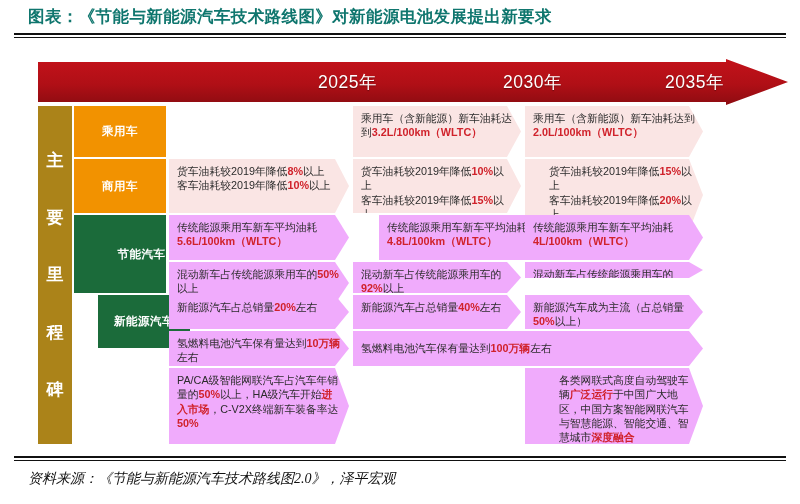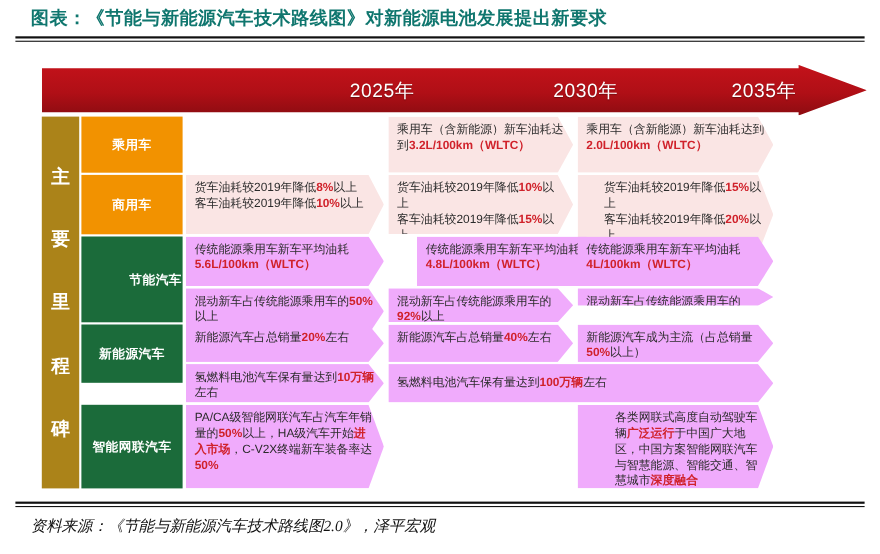--- a/index.html
+++ b/index.html
@@ -199,22 +199,21 @@
     <span>要</span>
     <span>里</span>
     <span>程</span>
     <span>碑</span>
   </div>
 
   <div class="cat-col">
     <div class="cat-cell cat-orange" style="top:0px;height:51px;">乘用车</div>
     <div class="cat-cell cat-orange" style="top:53px;height:54px;">商用车</div>
     <div class="cat-cell cat-green" style="top:109px;height:78px;padding-left:43px;">节能汽车</div>
-    <div class="cat-cell cat-green" style="top:189px;height:53px;">新能源汽车</div>
-    <div class="cat-cell cat-green" style="top:262px;height:76px;">智能网联汽车</div>
+    <div class="cat-cell cat-green" style="top:189px;height:53px;margin-left:24px;">新能源汽车</div>
   </div>
 
   <div class="content">
 
     <div class="chev chev-pink point" style="left:184px;top:0px;  width:168px; height:51px;">乘用车（含新能源）新车油耗达到<em>3.2L/100km（WLTC）</em></div>
     <div class="chev chev-pink point" style="left:356px;top:0px;  width:178px; height:51px;">乘用车（含新能源）新车油耗达到<em>2.0L/100km（WLTC）</em></div>
 
     <div class="chev chev-pink point" style="left:0px;  top:53px; width:180px; height:54px;">货车油耗较2019年降低<em>8%</em>以上<br>客车油耗较2019年降低<em>10%</em>以上</div>
     <div class="chev chev-pink point" style="left:184px;top:53px; width:168px; height:54px;">货车油耗较2019年降低<em>10%</em>以上<br>客车油耗较2019年降低<em>15%</em>以上</div>
     <div class="chev chev-pink point" style="left:356px;top:53px; width:178px; height:72px;padding-left:24px;">货车油耗较2019年降低<em>15%</em>以上<br>客车油耗较2019年降低<em>20%</em>以上</div>

